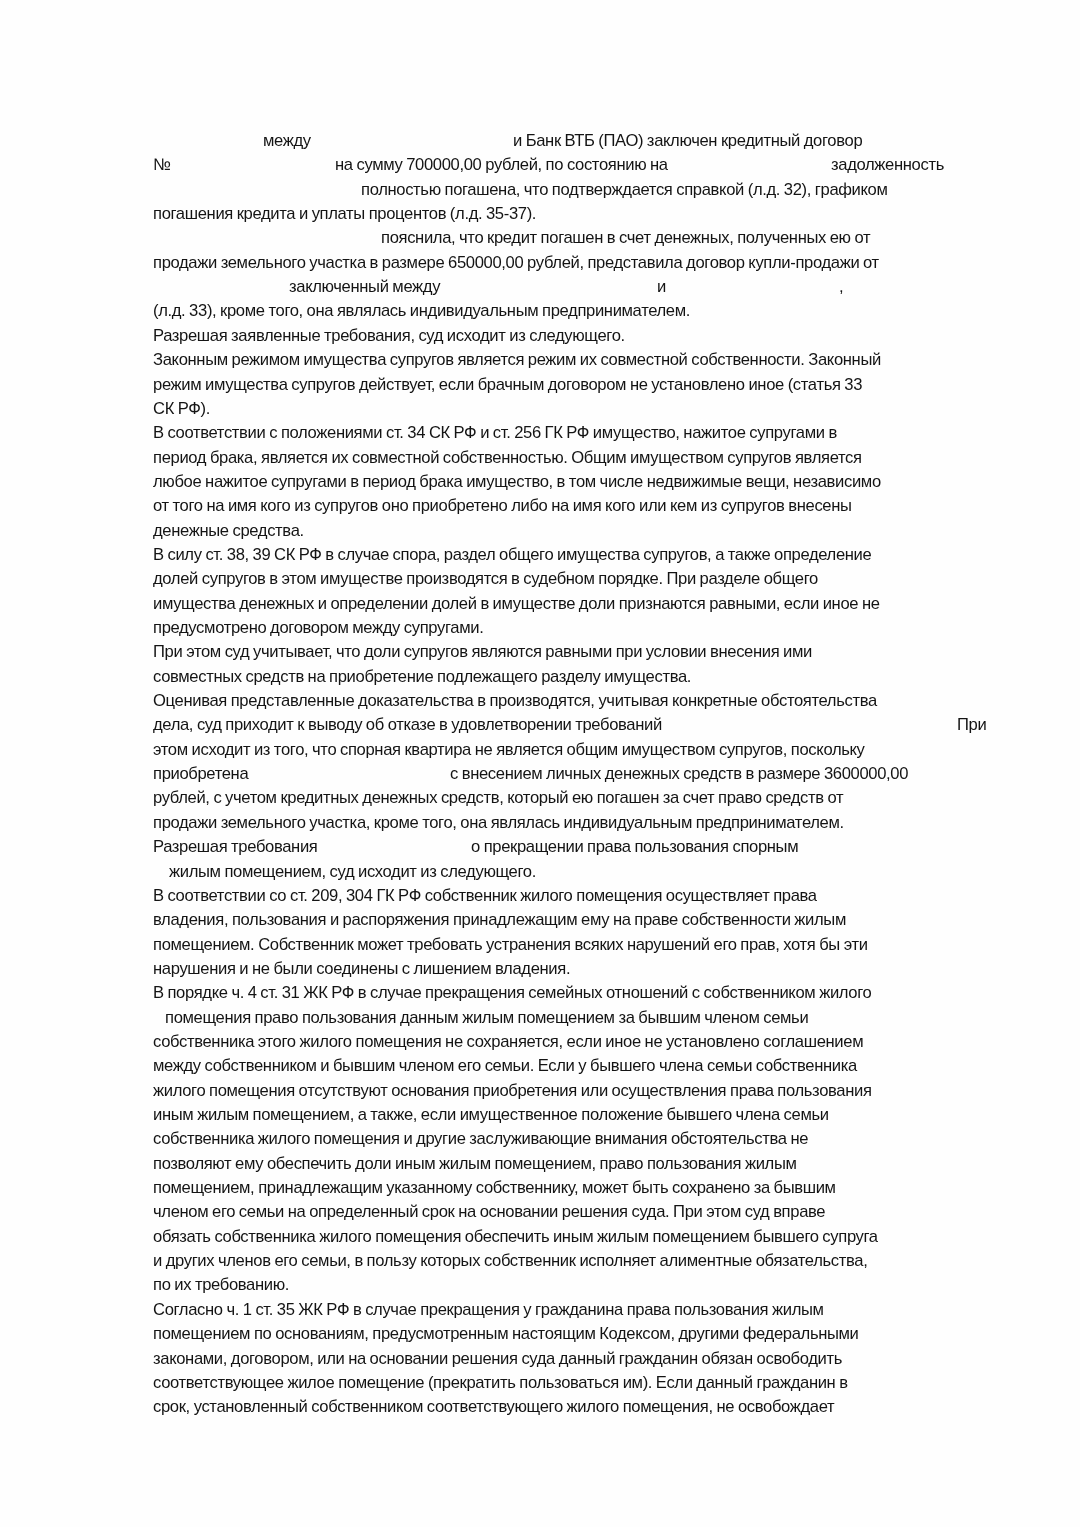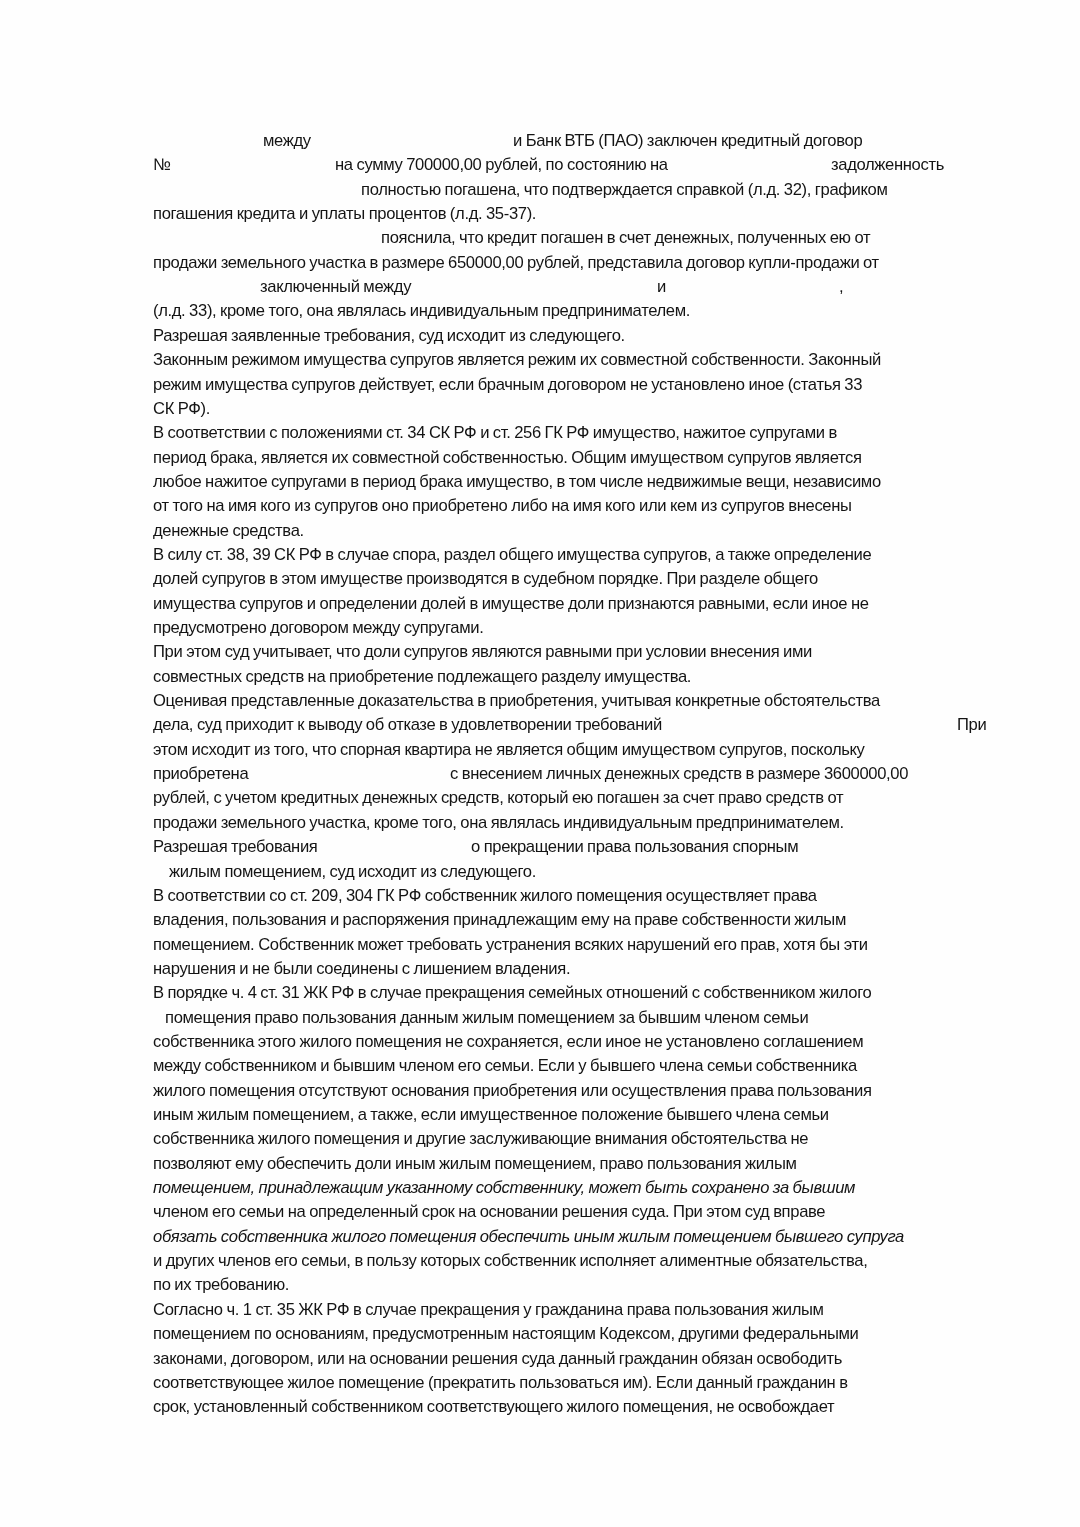--- a/index.html
+++ b/index.html
@@ -59,21 +59,21 @@
       <div class="line" style="top: 202.05px;">
         <span class="frag" style="left: 0px;">погашения кредита и уплаты процентов (л.д. 35-37).</span>
       </div>
       <div class="line" style="top: 226.4px;">
         <span class="frag" style="left: 228px;">пояснила, что кредит погашен в счет денежных, полученных ею от</span>
       </div>
       <div class="line" style="top: 250.75px;">
         <span class="frag" style="left: 0px;">продажи земельного участка в размере 650000,00 рублей, представила договор купли-продажи от</span>
       </div>
       <div class="line" style="top: 275.1px;">
-        <span class="frag" style="left: 107px;">заключенный между</span>
+        <span class="frag" style="left: 136px;">заключенный между</span>
         <span class="frag" style="left: 504px;">и</span>
         <span class="frag" style="left: 686px;">,</span>
       </div>
       <div class="line" style="top: 299.45px;">
         <span class="frag" style="left: 0px;">(л.д. 33), кроме того, она являлась индивидуальным предпринимателем.</span>
       </div>
       <div class="line" style="top: 323.8px;">
         <span class="frag" style="left: 0px;">Разрешая заявленные требования, суд исходит из следующего.</span>
       </div>
       <div class="line" style="top: 348.15px;">
@@ -100,33 +100,33 @@
       <div class="line" style="top: 518.6px;">
         <span class="frag" style="left: 0px;">денежные средства.</span>
       </div>
       <div class="line" style="top: 542.95px;">
         <span class="frag" style="left: 0px;">В силу ст. 38, 39 СК РФ в случае спора, раздел общего имущества супругов, а также определение</span>
       </div>
       <div class="line" style="top: 567.3px;">
         <span class="frag" style="left: 0px;">долей супругов в этом имуществе производятся в судебном порядке. При разделе общего</span>
       </div>
       <div class="line" style="top: 591.65px;">
-        <span class="frag" style="left: 0px;">имущества супругов и определении долей в имуществе доли признаются равными, если иное не</span>
+        <span class="frag" style="left: 0px;">имущества денежных и определении долей в имуществе доли признаются равными, если иное не</span>
       </div>
       <div class="line" style="top: 616px;">
         <span class="frag" style="left: 0px;">предусмотрено договором между супругами.</span>
       </div>
       <div class="line" style="top: 640.35px;">
         <span class="frag" style="left: 0px;">При этом суд учитывает, что доли супругов являются равными при условии внесения ими</span>
       </div>
       <div class="line" style="top: 664.7px;">
         <span class="frag" style="left: 0px;">совместных средств на приобретение подлежащего разделу имущества.</span>
       </div>
       <div class="line" style="top: 689.05px;">
-        <span class="frag" style="left: 0px;">Оценивая представленные доказательства в приобретения, учитывая конкретные обстоятельства</span>
+        <span class="frag" style="left: 0px;">Оценивая представленные доказательства в производятся, учитывая конкретные обстоятельства</span>
       </div>
       <div class="line" style="top: 713.4px;">
         <span class="frag" style="left: 0px;">дела, суд приходит к выводу об отказе в удовлетворении требований</span>
         <span class="frag" style="left: 804px;">При</span>
       </div>
       <div class="line" style="top: 737.75px;">
         <span class="frag" style="left: 0px;">этом исходит из того, что спорная квартира не является общим имуществом супругов, поскольку</span>
       </div>
       <div class="line" style="top: 762.1px;">
         <span class="frag" style="left: 0px;">приобретена</span>
@@ -175,27 +175,27 @@
       <div class="line" style="top: 1103px;">
         <span class="frag" style="left: 0px;">иным жилым помещением, а также, если имущественное положение бывшего члена семьи</span>
       </div>
       <div class="line" style="top: 1127.35px;">
         <span class="frag" style="left: 0px;">собственника жилого помещения и другие заслуживающие внимания обстоятельства не</span>
       </div>
       <div class="line" style="top: 1151.7px;">
         <span class="frag" style="left: 0px;">позволяют ему обеспечить доли иным жилым помещением, право пользования жилым</span>
       </div>
       <div class="line" style="top: 1176.05px;">
-        <span class="frag" style="left: 0px; font-style: italic;">помещением, принадлежащим указанному собственнику, может быть сохранено за бывшим</span>
+        <span class="frag" style="left: 0px;">помещением, принадлежащим указанному собственнику, может быть сохранено за бывшим</span>
       </div>
       <div class="line" style="top: 1200.4px;">
         <span class="frag" style="left: 0px;">членом его семьи на определенный срок на основании решения суда. При этом суд вправе</span>
       </div>
       <div class="line" style="top: 1224.75px;">
-        <span class="frag" style="left: 0px; font-style: italic;">обязать собственника жилого помещения обеспечить иным жилым помещением бывшего супруга</span>
+        <span class="frag" style="left: 0px;">обязать собственника жилого помещения обеспечить иным жилым помещением бывшего супруга</span>
       </div>
       <div class="line" style="top: 1249.1px;">
         <span class="frag" style="left: 0px;">и других членов его семьи, в пользу которых собственник исполняет алиментные обязательства,</span>
       </div>
       <div class="line" style="top: 1273.45px;">
         <span class="frag" style="left: 0px;">по их требованию.</span>
       </div>
       <div class="line" style="top: 1297.8px;">
         <span class="frag" style="left: 0px;">Согласно ч. 1 ст. 35 ЖК РФ в случае прекращения у гражданина права пользования жилым</span>
       </div>

